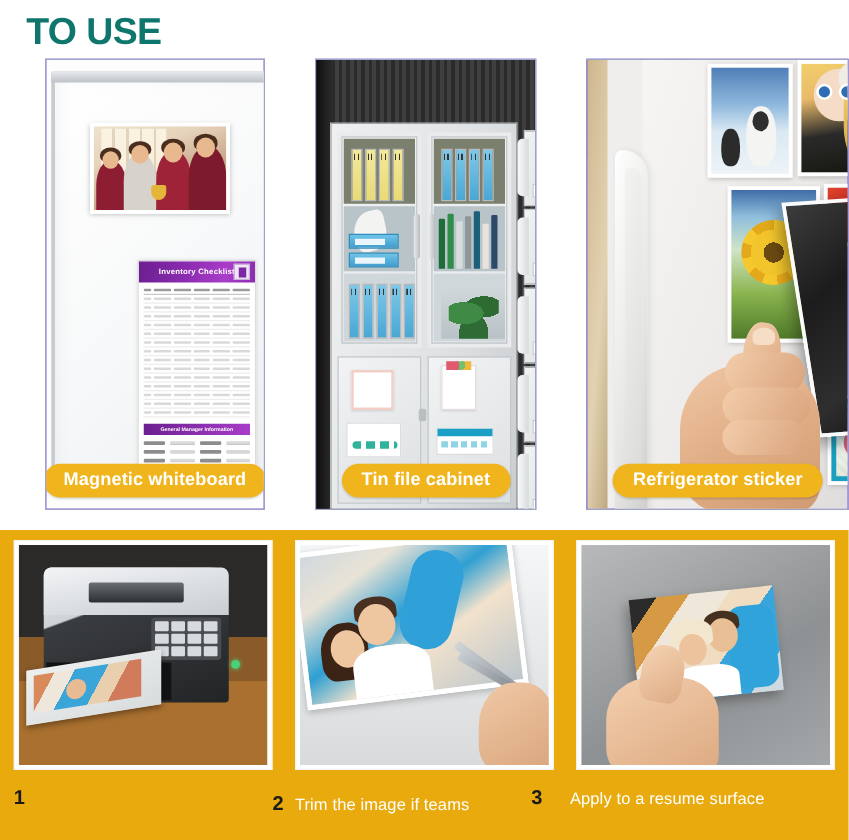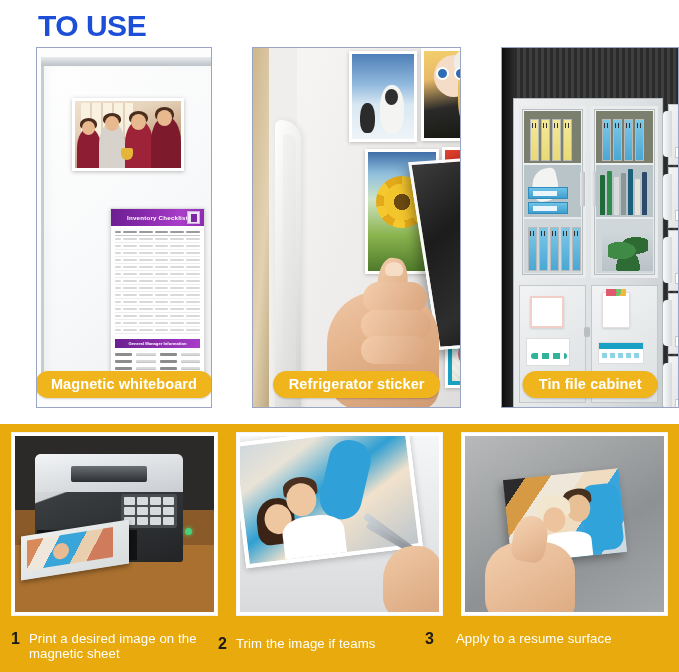--- a/index.html
+++ b/index.html
@@ -16,21 +16,21 @@
     position:absolute; left:0; top:0; width:679px; height:46px;
     display:flex; align-items:flex-end; padding-left:12px;
   }
   .title-main {
     font-size:41px; font-weight:bold; letter-spacing:-1px;
     color:#141414; line-height:40px;
     font-family:"Liberation Sans", sans-serif;
   }
   .title-sub {
     font-size:30px; font-weight:bold; letter-spacing:-0.5px;
-    color:#1d4ed8; line-height:40px; margin-left:26px;
+    color:#0f766e; line-height:40px; margin-left:9px;
   }
 
   
   .top-row {
     position:absolute; left:0; top:47px; width:679px; height:361px;
     display:flex; gap:4px;
   }
   .top-panel {
     position:relative; overflow:hidden;
     border:1px solid #9aa5c4; background:#6d28d9;margin-left:36px;
@@ -756,60 +756,20 @@
                   <div class="doc-lbl"></div>
                   <div class="doc-val"></div>
                 </div>
             </div>
           </div>
         </div>
       </div>
       <div class="pill">Magnetic whiteboard</div>
     </div>
 
-    <div class="top-panel tp2">
-      <div class="fr-wrap">
-        <div class="fr-wood"></div>
-        <div class="fr-body">
-          <div class="ph ph-pen">
-            <div class="p1"></div>
-            <div class="p2"></div>
-          </div>
-          <div class="ph ph-doll">
-            <div class="face"></div>
-            <div class="hair"></div>
-            <div class="hat"></div>
-            <div class="eye l"></div>
-            <div class="eye r"></div>
-          </div>
-          <div class="ph ph-sun">
-            <div class="petals"></div>
-          </div>
-          <div class="ph ph-red"></div>
-          <div class="ph ph-rose">
-            <div class="edge"></div>
-            <div class="r1"></div>
-            <div class="r2"></div>
-          </div>
-          <div class="magnet-sheet"></div>
-          <div class="fr-hand">
-            <div class="palm"></div>
-            <div class="fgr f1"></div>
-            <div class="nail"></div>
-            <div class="fgr f2"></div>
-            <div class="fgr f3"></div>
-            <div class="fgr f4"></div>
-          </div>
-        </div>
-        <div class="fr-door-edge"></div>
-        <div class="fr-door-edge2"></div>
-      </div>
-      <div class="pill">Refrigerator sticker</div>
-    </div>
-
     <div class="top-panel tp3">
       <div class="cb-wrap">
         <div class="cb-wall"></div>
         <div class="cb-wall-l"></div>
 
         <div class="cb-cab">
           <div class="cb-glassdoor l">
             <div class="cb-shelf sh-a">
               <div class="bndr y" style="left:6px;  height:42px;"></div>
               <div class="bndr y" style="left:17px; height:42px;"></div>
@@ -885,20 +845,60 @@
             <div class="drawer-lbl">teams</div>
           </div>
           <div class="drawer">
             <div class="dr-pull"></div>
             <div class="drawer-lbl">customer</div>
           </div>
         </div>
       </div>
       <div class="pill">Tin file cabinet</div>
     </div>
+
+    <div class="top-panel tp2">
+      <div class="fr-wrap">
+        <div class="fr-wood"></div>
+        <div class="fr-body">
+          <div class="ph ph-pen">
+            <div class="p1"></div>
+            <div class="p2"></div>
+          </div>
+          <div class="ph ph-doll">
+            <div class="face"></div>
+            <div class="hair"></div>
+            <div class="hat"></div>
+            <div class="eye l"></div>
+            <div class="eye r"></div>
+          </div>
+          <div class="ph ph-sun">
+            <div class="petals"></div>
+          </div>
+          <div class="ph ph-red"></div>
+          <div class="ph ph-rose">
+            <div class="edge"></div>
+            <div class="r1"></div>
+            <div class="r2"></div>
+          </div>
+          <div class="magnet-sheet"></div>
+          <div class="fr-hand">
+            <div class="palm"></div>
+            <div class="fgr f1"></div>
+            <div class="nail"></div>
+            <div class="fgr f2"></div>
+            <div class="fgr f3"></div>
+            <div class="fgr f4"></div>
+          </div>
+        </div>
+        <div class="fr-door-edge"></div>
+        <div class="fr-door-edge2"></div>
+      </div>
+      <div class="pill">Refrigerator sticker</div>
+    </div>
   </div>
 
   <div class="bottom">
     <div class="bot-panels">
 
       <div class="bot-card">
         <div class="bot-img">
           <div class="pr-scene">
             <div class="pr-body">
               <div class="pr-lid"></div>
@@ -963,21 +963,20 @@
               <div class="thumb"></div>
             </div>
           </div>
         </div>
       </div>
     </div>
 
     <div class="captions">
       <div class="cap c1">
         <div class="cap-num">1</div>
-        <div class="cap-txt">Print a desired image on the magnetic sheet</div>
       </div>
       <div class="cap c2">
         <div class="cap-num">2</div>
         <div class="cap-txt">Trim the image if teams</div>
       </div>
       <div class="cap c3">
         <div class="cap-num">3</div>
         <div class="cap-txt">Apply to a resume surface</div>
       </div>
     </div>

